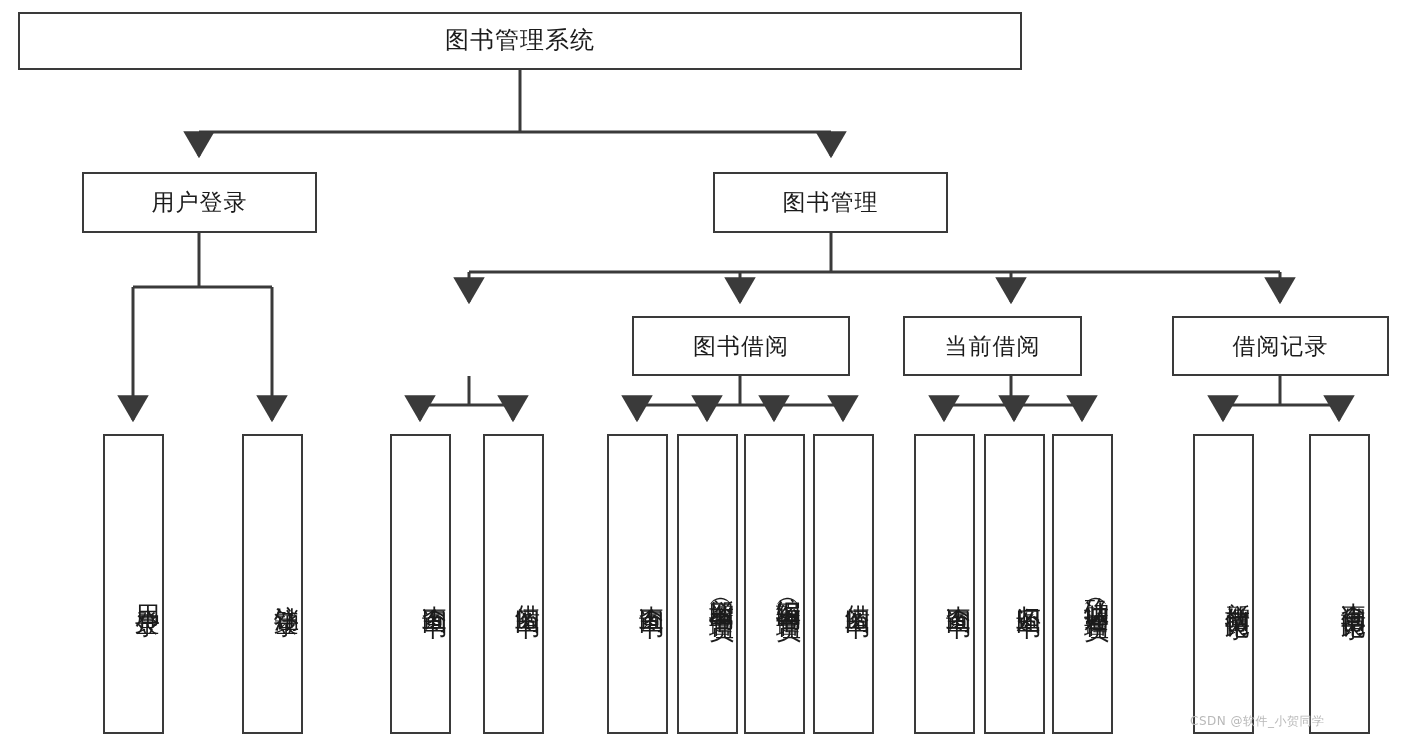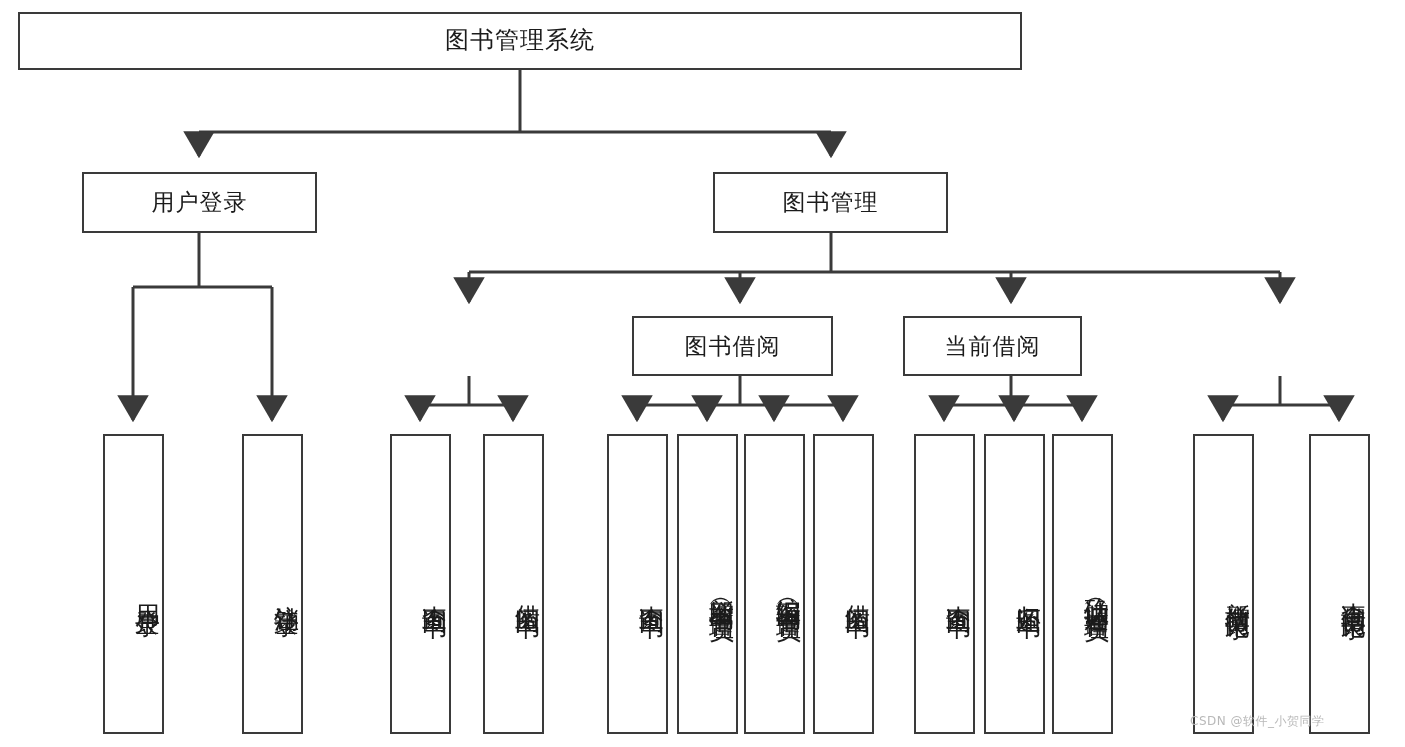--- a/index.html
+++ b/index.html
@@ -122,22 +122,23 @@
       <path d="M 1223 405 L 1223 420" marker-end="url(#arrow)"></path>
       <path d="M 1339 405 L 1339 420" marker-end="url(#arrow)"></path>
     </g>
   </svg>
 
   <div class="node node-h node-root" style="left:18px; top:12px; width:1004px; height:58px;">图书管理系统</div>
 
   <div class="node node-h" style="left:82px; top:172px; width:235px; height:61px;">用户登录</div>
   <div class="node node-h" style="left:713px; top:172px; width:235px; height:61px;">图书管理</div>
 
-  <div class="node node-h" style="left:632px; top:316px; width:201px; height:60px;text-align:center;">图书借阅</div>
+  <div class="node node-h" style="left:632px; top:316px; width:218px; height:60px;text-align:center;">图书借阅</div>
   <div class="node node-h" style="left:903px; top:316px; width:179px; height:60px;">当前借阅</div>
+  <div class="node node-h" style="left:1172px; top:316px; width:217px; height:60px;">借阅记录</div>
 
   <div class="node node-v" style="left:103px; top:434px; width:61px; height:300px;">用户登录</div>
   <div class="node node-v" style="left:242px; top:434px; width:61px; height:300px;">注销登录</div>
 
   <div class="node node-v" style="left:390px; top:434px; width:61px; height:300px;">查询图书</div>
   <div class="node node-v" style="left:483px; top:434px; width:61px; height:300px;">借阅图书</div>
 
   <div class="node node-v" style="left:607px; top:434px; width:61px; height:300px;">查询图书</div>
   <div class="node node-v" style="left:677px; top:434px; width:61px; height:300px;">新增图书（管理员）</div>
   <div class="node node-v" style="left:744px; top:434px; width:61px; height:300px;">编辑图书（管理员）</div>

